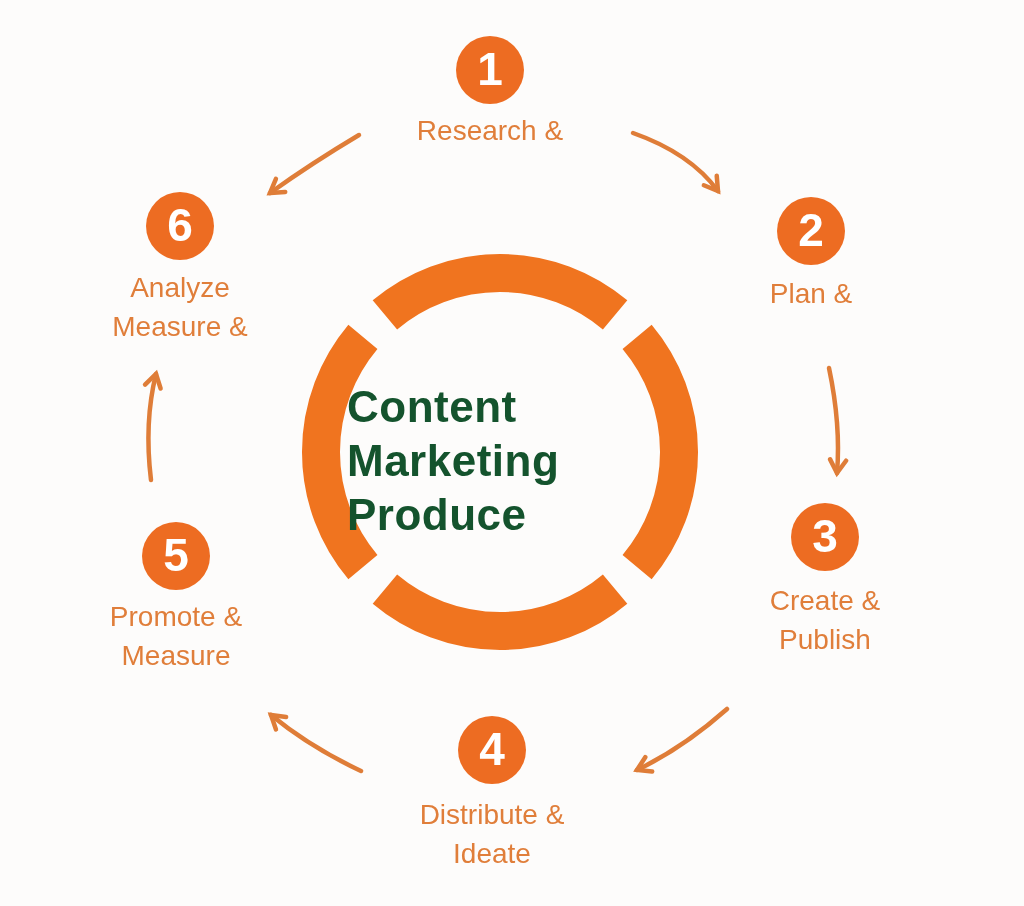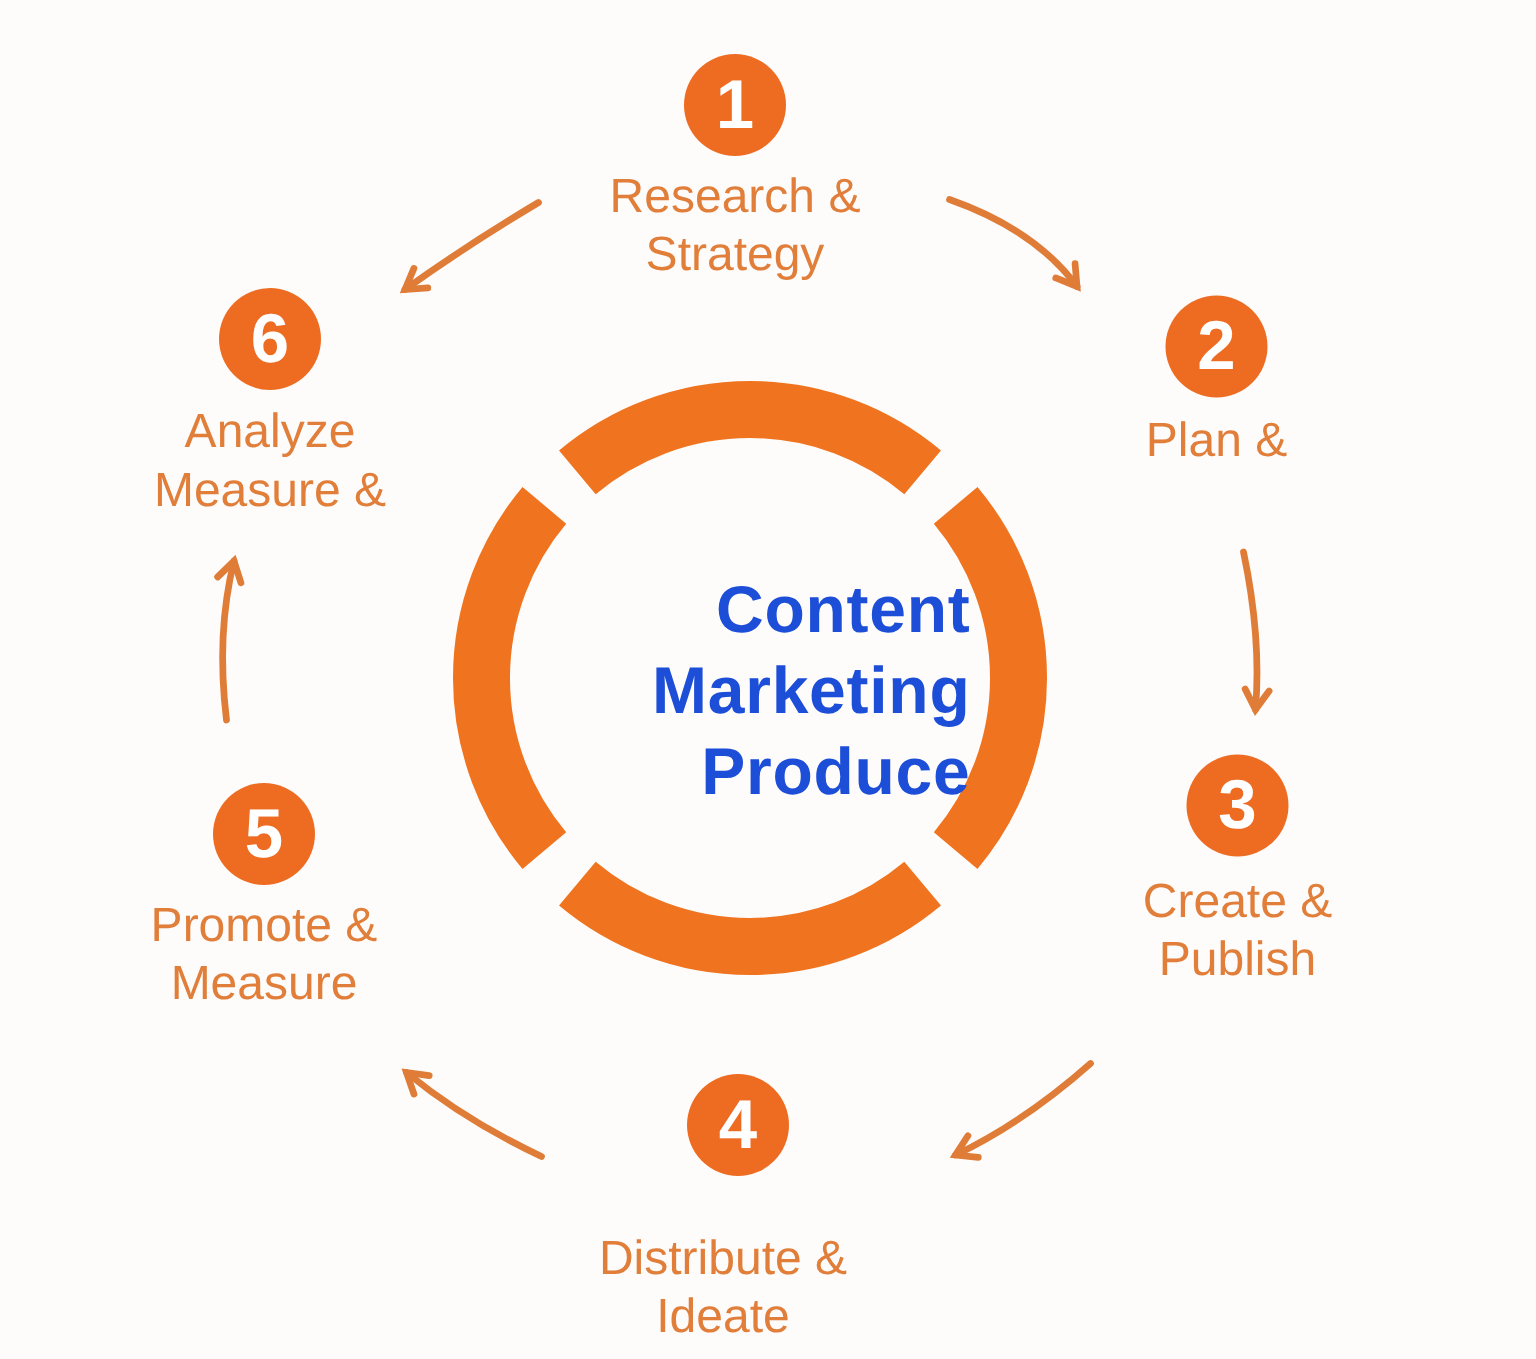--- a/index.html
+++ b/index.html
@@ -30,22 +30,22 @@
     fill: none;
     stroke: #df7d38;
     stroke-width: 4.5;
     stroke-linecap: round;
   }
   .center-title {
     position: absolute;
     left: 347px;
     top: 380px;
     width: 300px;
-    text-align: right;
-    color: #1d4ed8;
+    text-align: left;
+    color: #14532d;
     font-weight: 700;
     font-size: 44px;
     line-height: 54px;
     letter-spacing: 0.5px;
   }
   .center-title span { display: block; }
   .step { position: absolute; }
   .badge {
     position: absolute;
     width: 68px; height: 68px;
@@ -57,39 +57,39 @@
     display: flex;
     align-items: center;
     justify-content: center;
     line-height: 1;
     padding-bottom: 2px;
   }
   .step-label {
     position: absolute;
     text-align: center;
     color: #e07e3a;
-    font-size: 32px;
+    font-size: 28px;
     line-height: 39px;
     font-weight: 400;
   }
   .step-label span { display: block; }
 
   
   #badge-1 { left: 456px; top: 36px; }
   #badge-2 { left: 777px; top: 197px; }
   #badge-3 { left: 791px; top: 503px; }
   #badge-4 { left: 458px; top: 716px; }
   #badge-5 { left: 142px; top: 522px; }
   #badge-6 { left: 146px; top: 192px; }
 
   
   #label-1 { left: 360px; top: 111px; width: 260px; }
   #label-2 { left: 691px; top: 274px; width: 240px; }
   #label-3 { left: 705px; top: 581px; width: 240px; }
-  #label-4 { left: 352px; top: 795px; width: 260px; margin-top: 24px; }
+  #label-4 { left: 362px; top: 795px; width: 260px; }
   #label-5 { left: 46px;  top: 597px; width: 260px; text-align: center; }
   #label-6 { left: 50px;  top: 268px; width: 260px; }
 </style>
 </head>
 <body>
 
 <div class="canvas">
 
   <svg class="overlay-svg" viewBox="0 0 1024 906">
     <defs>
@@ -116,21 +116,20 @@
     <span>Marketing</span>
     <span>Produce</span>
   </div>
 
   <div class="step">
     <div class="badge" id="badge-1">
       <span>1</span>
     </div>
     <div class="step-label" id="label-1">
       <span>Research &amp;</span>
-      <span>Strategy</span>
     </div>
   </div>
 
   <div class="step">
     <div class="badge" id="badge-2">
       <span>2</span>
     </div>
     <div class="step-label" id="label-2">
       <span>Plan &amp;</span>
     </div>

